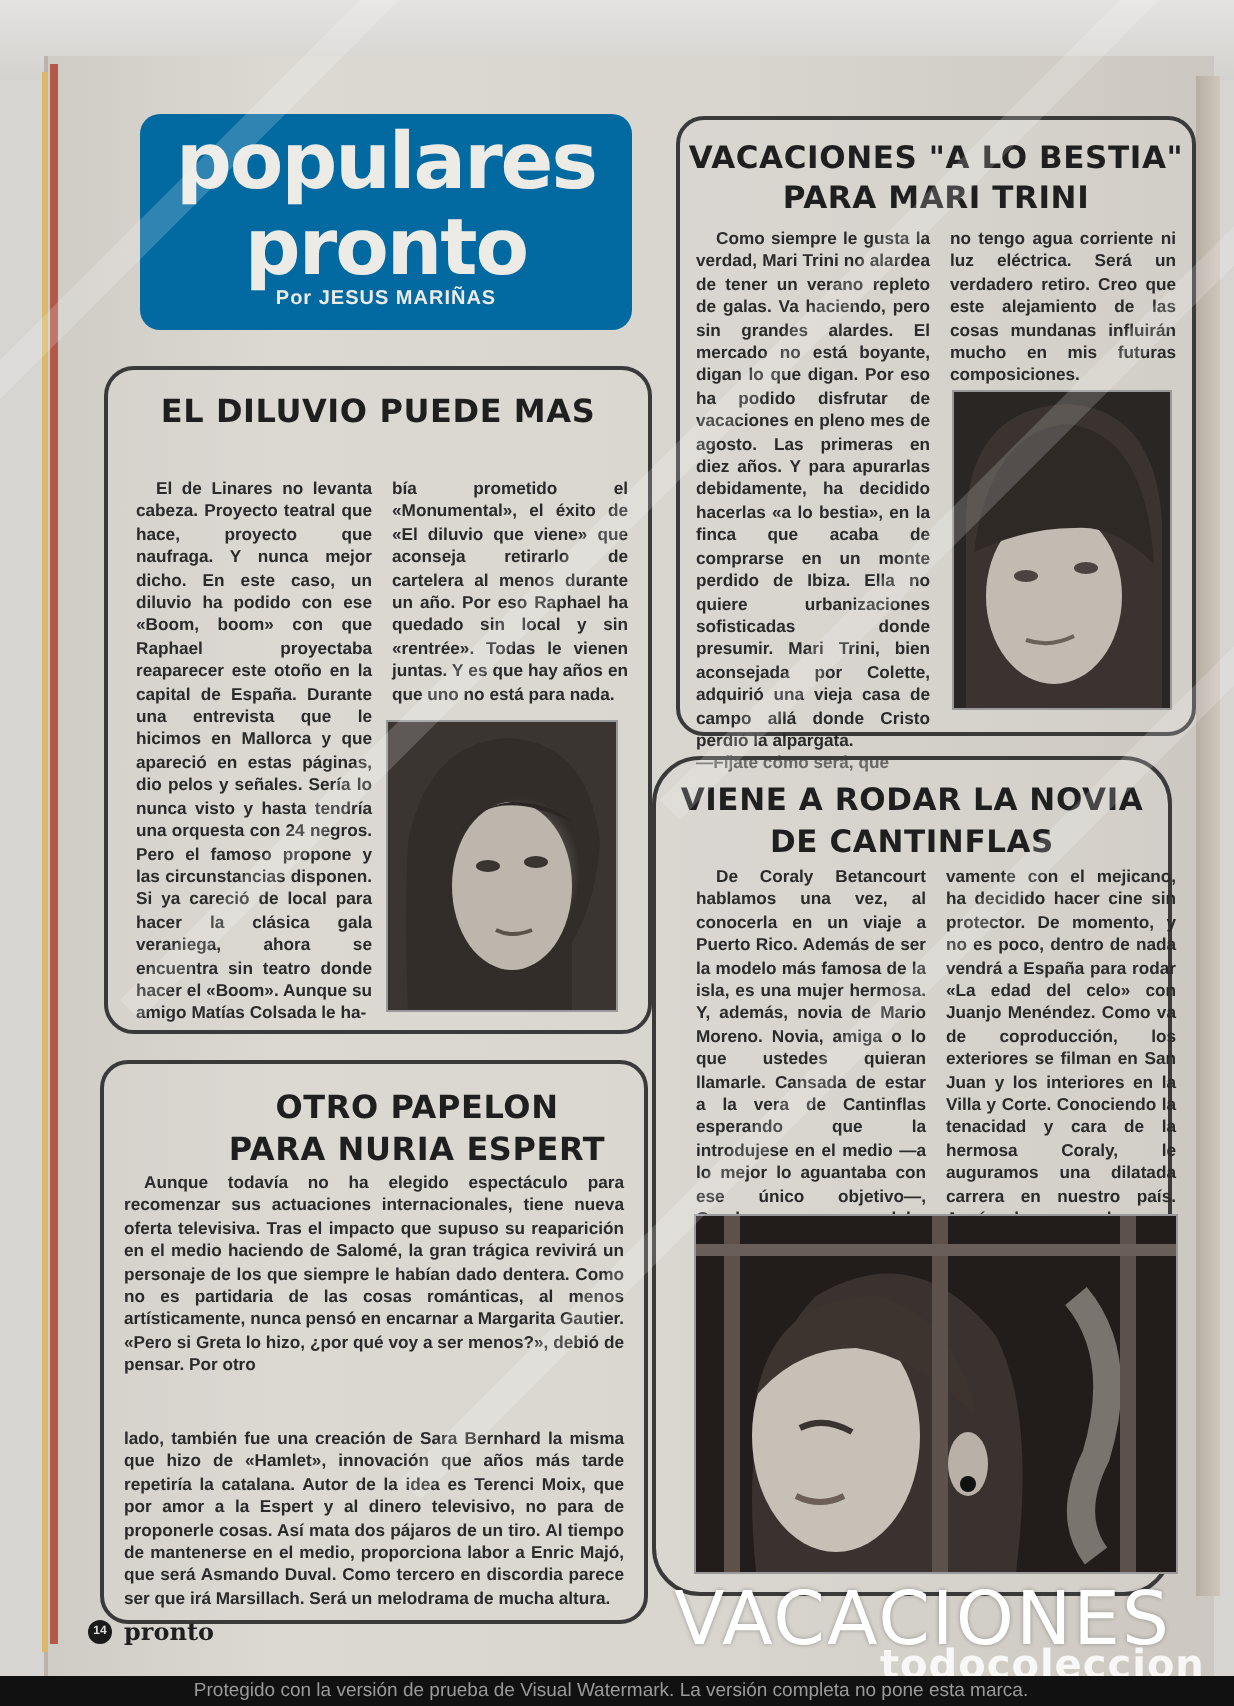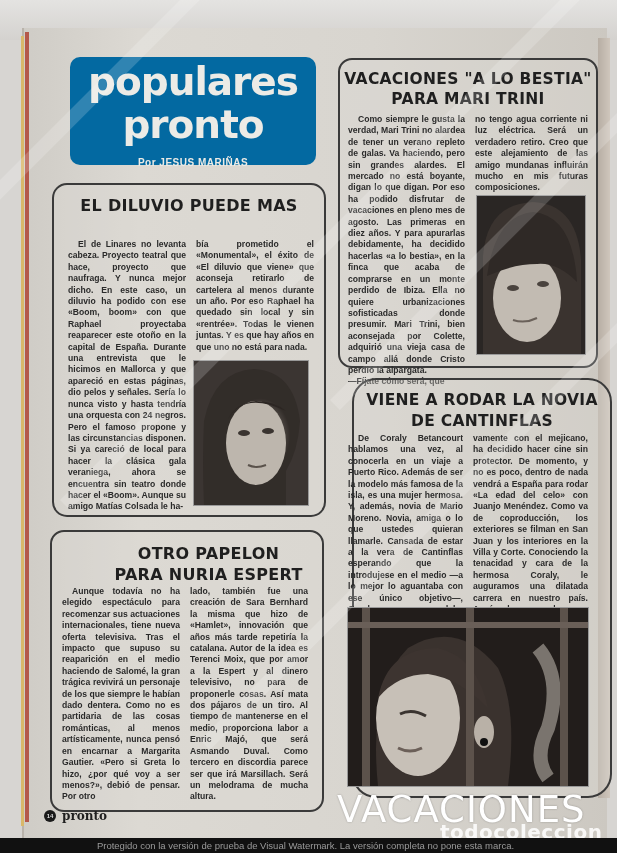--- a/index.html
+++ b/index.html
@@ -20,21 +20,21 @@
 
   .header-banner {
     position:absolute; left:70px; top:57px; width:246px; height:108px;
     background:#0369a1; border-radius:10px;
     color:#ecebe6; text-align:center;
   }
   .banner-title {
     font-family:"DejaVu Sans", sans-serif; font-weight:bold;
     font-size:39px; line-height:37px; letter-spacing:-1px; margin-top:6px;
   }
-  .banner-byline { font-size:10px; font-weight:bold; margin-top:14px; letter-spacing:0.5px; }
+  .banner-byline { font-size:10px; font-weight:bold; margin-top:1px; letter-spacing:0.5px; }
 
   .box {
     position:absolute; border:2px solid #3a3a3a; border-radius:14px;
     background:rgba(220,218,213,0.35);
   }
   .box h2 {
     margin:0; text-align:center; font-family:"DejaVu Sans", sans-serif;
     font-weight:bold; color:#1f1f1f; letter-spacing:0.3px;
   }
   .cols { position:absolute; display:flex; gap:10px; }
@@ -93,56 +93,56 @@
     <path d="M54 104 Q62 108 72 104" stroke="#5a524b" stroke-width="2" fill="none"></path>
   </svg>
 </div>
 
 <div class="box" style="left:50px; top:530px; width:270px; height:278px;">
   <h2 style="font-size:16px; line-height:21px; margin-top:11px;padding-left:43px;">
     <span>OTRO PAPELON</span><br>
     <span>PARA NURIA ESPERT</span>
   </h2>
 </div>
-<div class="cols" style="left:62px; top:586px; width:250px;">
+<div class="cols" style="left:62px; top:586px; width:250px;flex-direction:column;">
   <div class="col" style="flex:0 0 118px;">
       <p>Aunque todavía no ha elegido espectáculo para recomenzar sus actuaciones internacionales, tiene nueva oferta televisiva. Tras el impacto que supuso su reaparición en el medio haciendo de Salomé, la gran trágica revivirá un personaje de los que siempre le habían dado dentera. Como no es partidaria de las cosas románticas, al menos artísticamente, nunca pensó en encarnar a Margarita Gautier. «Pero si Greta lo hizo, ¿por qué voy a ser menos?», debió de pensar. Por otro</p>
     </div>
   <div class="col" style="flex:0 0 118px;">
       <p style="text-indent:0">lado, también fue una creación de Sara Bernhard la misma que hizo de «Hamlet», innovación que años más tarde repetiría la catalana. Autor de la idea es Terenci Moix, que por amor a la Espert y al dinero televisivo, no para de proponerle cosas. Así mata dos pájaros de un tiro. Al tiempo de mantenerse en el medio, proporciona labor a Enric Majó, que será Asmando Duval. Como tercero en discordia parece ser que irá Marsillach. Será un melodrama de mucha altura.</p>
     </div>
 </div>
 
 <div class="box" style="left:338px; top:58px; width:256px; height:306px;">
   <h2 style="font-size:15.5px; line-height:20px; margin-top:9px;">
     <span>VACACIONES "A LO BESTIA"</span><br>
     <span>PARA MARI TRINI</span>
   </h2>
 </div>
 <div class="cols" style="left:348px; top:114px; width:240px;">
   <div class="col" style="flex:0 0 117px;">
       <p style="white-space:pre-line">Como siempre le gusta la verdad, Mari Trini no alardea de tener un verano repleto de galas. Va haciendo, pero sin grandes alardes. El mercado no está boyante, digan lo que digan. Por eso ha podido disfrutar de vacaciones en pleno mes de agosto. Las primeras en diez años. Y para apurarlas debidamente, ha decidido hacerlas «a lo bestia», en la finca que acaba de comprarse en un monte perdido de Ibiza. Ella no quiere urbanizaciones sofisticadas donde presumir. Mari Trini, bien aconsejada por Colette, adquirió una vieja casa de campo allá donde Cristo perdió la alpargata.
 —Fíjate cómo será, que</p>
     </div>
   <div class="col" style="flex:0 0 113px;">
-      <p style="text-indent:0">no tengo agua corriente ni luz eléctrica. Será un verdadero retiro. Creo que este alejamiento de las amigo mundanas influirán mucho en mis futuras composiciones.</p>
+      <p style="text-indent:0">no tengo agua corriente ni luz eléctrica. Será un verdadero retiro. Creo que este alejamiento de las cosas mundanas influirán mucho en mis futuras composiciones.</p>
     </div>
 </div>
 <div class="photo" style="left:476px; top:195px; width:108px; height:158px; background:#2a2624;">
   <svg width="108" height="158" viewBox="0 0 108 158">
     <path d="M6 60 Q10 8 56 6 Q100 8 104 64 L104 158 L6 158Z" fill="#3a332f"></path>
     <ellipse cx="50" cy="102" rx="34" ry="44" fill="#c2bbb2"></ellipse>
     <path d="M10 80 Q18 20 56 16 Q96 20 100 86 Q80 66 60 68 Q36 68 10 80Z" fill="#2f2926"></path>
     <ellipse cx="36" cy="92" rx="6" ry="3" fill="#4a433e"></ellipse>
     <ellipse cx="66" cy="88" rx="6" ry="3" fill="#4a433e"></ellipse>
     <path d="M36 124 Q48 128 60 122" stroke="#6a615a" stroke-width="2" fill="none"></path>
   </svg>
 </div>
 
-<div class="box" style="left:352px; top:378px; width:256px; height:416px;border-radius:24px;">
+<div class="box" style="left:326px; top:378px; width:256px; height:416px;border-radius:24px;">
   <h2 style="font-size:15.5px; line-height:21px; margin-top:10px;">
     <span>VIENE A RODAR LA NOVIA</span><br>
     <span>DE CANTINFLAS</span>
   </h2>
 </div>
 <div class="cols" style="left:348px; top:433px; width:240px;">
   <div class="col" style="flex:0 0 115px;">
       <p>De Coraly Betancourt hablamos una vez, al conocerla en un viaje a Puerto Rico. Además de ser la modelo más famosa de la isla, es una mujer hermosa. Y, además, novia de Mario Moreno. Novia, amiga o lo que ustedes quieran llamarle. Cansada de estar a la vera de Cantinflas esperando que la introdujese en el medio —a lo mejor lo aguantaba con ese único objetivo—, Coraly andaba desesperada. Pero se hartó. Y sin romper definiti-</p>
     </div>
   <div class="col" style="flex:0 0 115px;">

